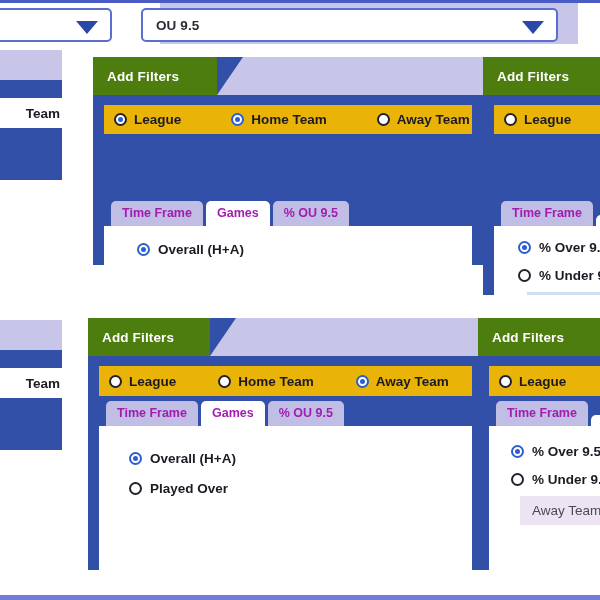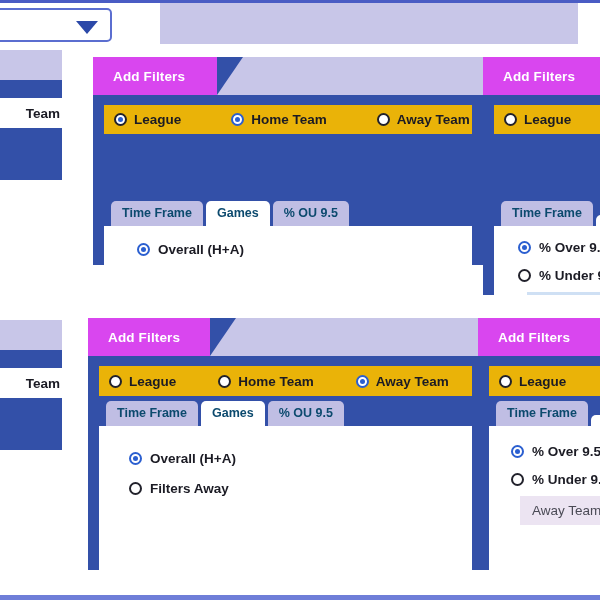--- a/index.html
+++ b/index.html
@@ -99,24 +99,24 @@
     position: absolute;
     left: 0; top: 0;
     right: 0;
     height: 38px;
     background: #c8c6e8;
   }
   .hdr-tag {
     position: absolute;
     left: 0; top: 0;
     height: 38px;
-    background: #d946ef;
-    display: flex;
-    align-items: center;
-    padding-left: 20px;
+    background: #4d7c0f;
+    display: flex;
+    align-items: center;
+    padding-left: 14px;
     box-sizing: border-box;
     color: #ffffff;
     font-size: 13.5px;
     font-weight: 700;
     letter-spacing: .15px;
     white-space: nowrap;
   }
   .hdr-tag::after {
     content: "";
     position: absolute;
@@ -175,21 +175,21 @@
 
   
   .tabs {
     position: absolute;
     display: flex;
     align-items: flex-end;
     gap: 3px;
   }
   .tab {
     background: #c0bee4;
-    color: #0c4a6e;
+    color: #a21caf;
     font-size: 12.5px;
     font-weight: 600;
     padding: 5px 11px 6px 11px;
     border-radius: 5px 5px 0 0;
     white-space: nowrap;
     box-sizing: border-box;
   }
   .tab.active {
     background: #ffffff;
     font-weight: 600;
@@ -298,20 +298,24 @@
 
   <div class="topbar">
     <div class="topbar-white-l"></div>
     <div class="topbar-white-r"></div>
 
     <div class="dd dd-left">
       <span class="dd-label"></span>
       <span class="caret"></span>
     </div>
 
+    <div class="dd dd-main">
+      <span class="dd-label">OU 9.5</span>
+      <span class="caret"></span>
+    </div>
   </div>
 
   <div class="edge" style="top:50px;height:130px;">
     <div class="eh"></div>
     <div class="eb"></div>
     <div class="ew">
       <span>Team</span>
     </div>
     <div class="eb2"></div>
   </div>
@@ -430,21 +434,21 @@
       <div class="tab">% OU 9.5</div>
     </div>
 
     <div class="tabpane" style="left:11px;right:11px;top:108px;bottom:0;padding:25px 0 0 30px;">
       <div class="opt on" style="margin-bottom:15px;">
         <span class="dot"></span>
         <span>Overall (H+A)</span>
       </div>
       <div class="opt">
         <span class="dot"></span>
-        <span>Filters Away</span>
+        <span>Played Over</span>
       </div>
     </div>
   </div>
 
   <div class="panel" style="left:478px;top:318px;width:215px;height:252px;">
     <div class="panel-rail-l"></div>
     <div class="body-blue" style="bottom:0;"></div>
 
     <div class="hdr">
       <div class="hdr-tag" style="width:124px;">Add Filters</div>

